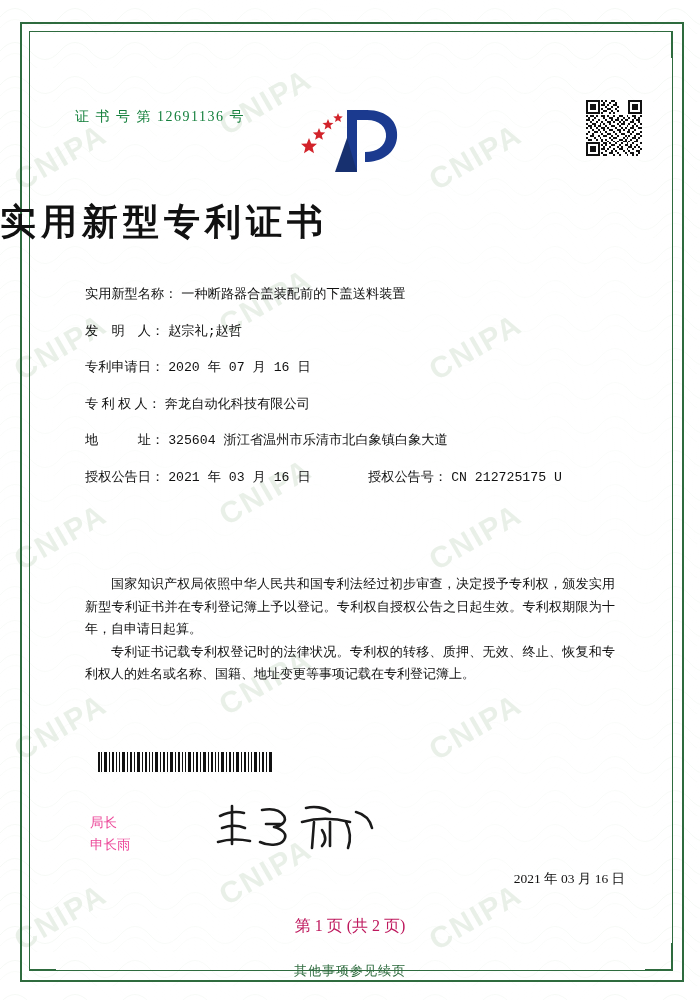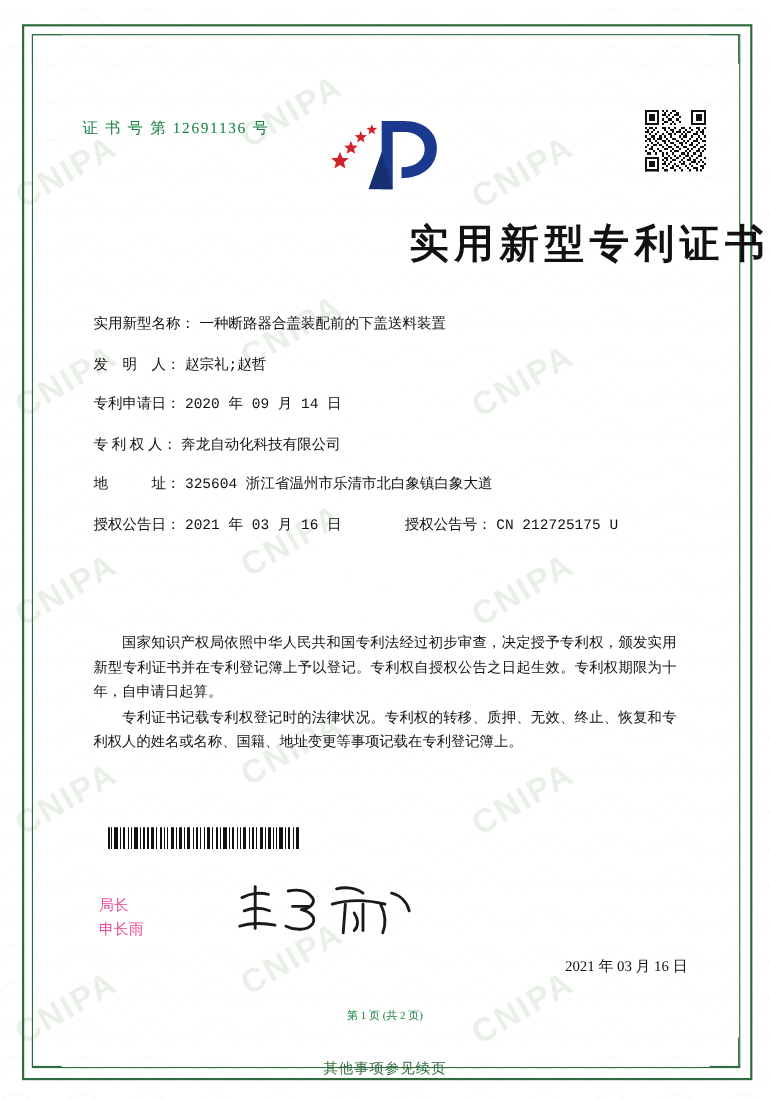--- a/index.html
+++ b/index.html
@@ -119,21 +119,21 @@
     top: 104px;
     width: 110px;
     height: 72px;
   }
 
   .title {
     position: absolute;
     left: 0;
     right: 0;
     top: 198px;
-    text-align: right;
+    text-align: left;
     font-size: 36px;
     font-weight: bold;
     letter-spacing: 5px;
     color: #111;
     font-family: "Liberation Serif", "DejaVu Serif", serif;
   }
 
   .fields {
     position: absolute;
     left: 85px;
@@ -212,22 +212,22 @@
     font-size: 13.5px;
     color: #111;
   }
 
   .page-indicator {
     position: absolute;
     left: 0;
     right: 0;
     top: 916px;
     text-align: center;
-    font-size: 10px;
-    color: #15803d;
+    font-size: 16px;
+    color: #be185d;
   }
 
   .footer-note {
     position: absolute;
     left: 0;
     right: 0;
     top: 962px;
     text-align: center;
     font-size: 13px;
     color: #2e6b3e;
@@ -521,21 +521,21 @@
     <div class="field-row">
       <span class="field-label">实用新型名称：</span>
       <span class="field-value">一种断路器合盖装配前的下盖送料装置</span>
     </div>
     <div class="field-row">
       <span class="field-label">发　明　人：</span>
       <span class="field-value">赵宗礼;赵哲</span>
     </div>
     <div class="field-row">
       <span class="field-label">专利申请日：</span>
-      <span class="field-value">2020 年 09 月 14 日</span>
+      <span class="field-value">2020 年 07 月 16 日</span>
     </div>
     <div class="field-row">
       <span class="field-label">专 利 权 人：</span>
       <span class="field-value">奔龙自动化科技有限公司</span>
     </div>
     <div class="field-row">
       <span class="field-label">地　　　址：</span>
       <span class="field-value">325604 浙江省温州市乐清市北白象镇白象大道</span>
     </div>
     <div class="field-row two-col">

